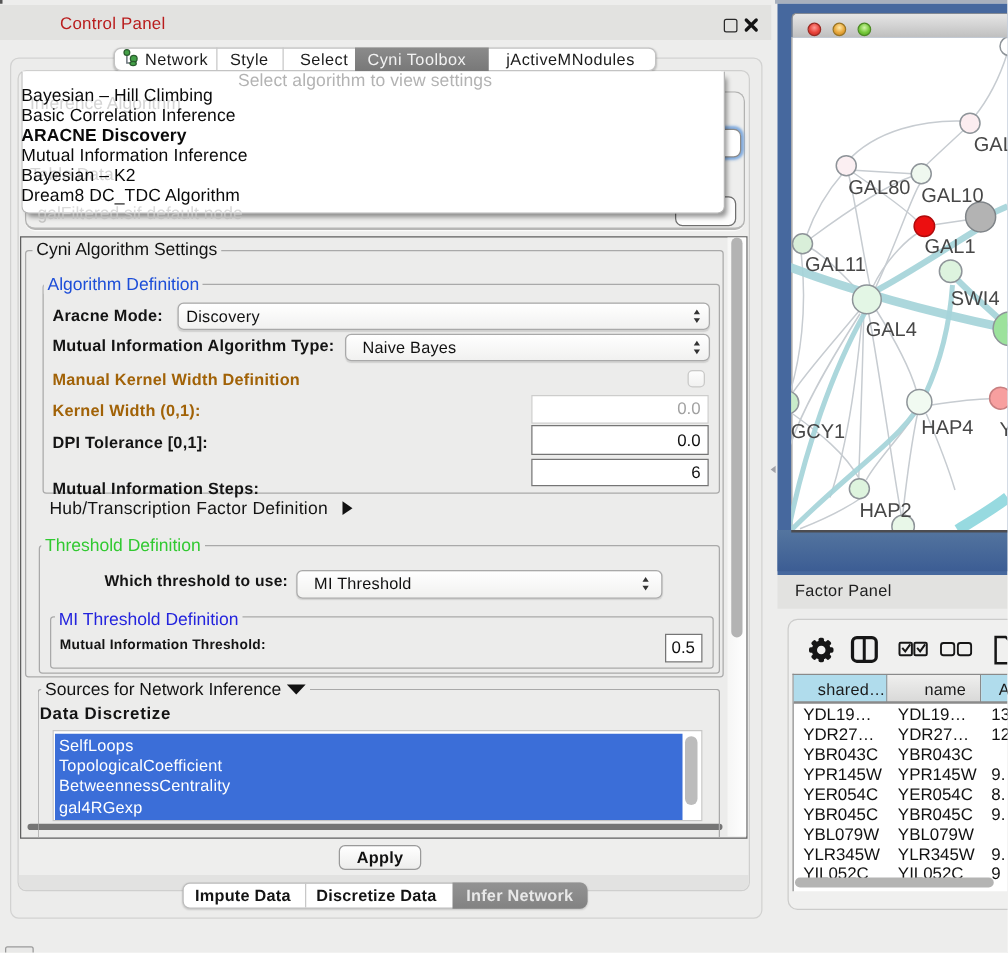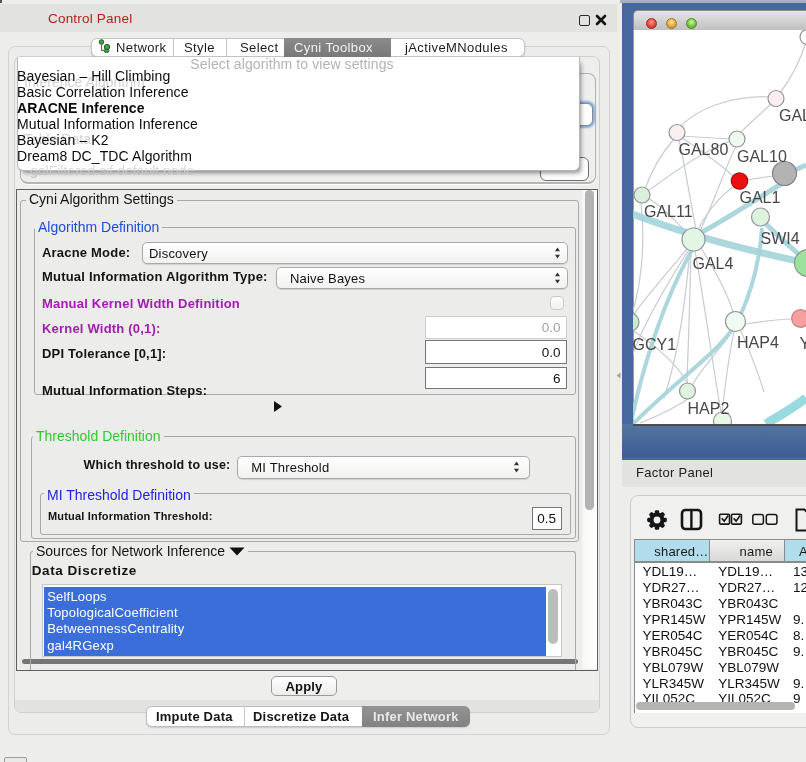--- a/index.html
+++ b/index.html
@@ -1,20 +1,20 @@
 <!DOCTYPE html>
 <html><head>
 <meta charset="utf-8">
 <style>
   html,body{margin:0;padding:0;}
   body{width:806px;height:762px;overflow:hidden;font-family:"Liberation Sans",sans-serif;}
   #root{position:relative;width:806px;height:762px;background:#ededec;overflow:hidden;}
   .abs{position:absolute;}
   .lbl{font-size:13px;font-weight:bold;color:#141414;letter-spacing:.2px;white-space:nowrap;}
-  .dis{color:#a21caf;}
+  .dis{color:#a16207;}
   .combo{position:absolute;background:linear-gradient(#ffffff,#f1f1f0);border:1px solid #a9a9a9;border-radius:5px;box-shadow:0 1px 1px rgba(0,0,0,.12);}
   .combo .ctext{position:absolute;left:9px;top:50%;transform:translateY(-50%);font-size:13px;color:#111;letter-spacing:.2px;}
   .spin{position:absolute;right:5px;top:50%;transform:translateY(-50%);width:9px;height:12px;}
   .field{position:absolute;background:#fff;border:1.5px solid #757575;font-size:13.5px;color:#111;text-align:right;box-sizing:border-box;}
   .field span{position:absolute;right:5px;top:50%;transform:translateY(-50%);}
   .fieldset{position:absolute;border:1px solid #a9a9a9;border-radius:3px;}
   .leg{position:absolute;top:-8px;left:6px;background:#ececeb;padding:0 3px;font-size:13px;white-space:nowrap;}
 </style>
 </head>
 <body>
@@ -257,20 +257,21 @@
   <div class="abs lbl" style="left:42px;top:346px;">DPI Tolerance [0,1]:</div>
   <div class="field" style="left:424.5px;top:340px;width:142px;height:24px;">
       <span>0.0</span>
     </div>
 
   <div class="abs lbl" style="left:42px;top:383px;">Mutual Information Steps:</div>
   <div class="field" style="left:424.5px;top:366.5px;width:142px;height:22.5px;">
       <span>6</span>
     </div>
 
+  <div class="abs" style="left:39.5px;top:398.2px;font-size:14px;color:#141414;letter-spacing:.2px;">Hub/Transcription Factor Definition</div>
   <svg class="abs" style="left:272px;top:400px;" width="12" height="13" viewBox="0 0 12 13">
       <path d="M2,1 L10,6.5 L2,12 Z" fill="#111"></path>
     </svg>
 
   <div class="fieldset" style="left:31px;top:435.6px;width:543px;height:101px;"></div>
   <div class="abs leg" style="left:33px;top:428.3px;background:#ececeb;color:#31c931;font-size:14px;">Threshold Definition</div>
 
   <div class="abs lbl" style="left:83.5px;top:458px;font-size:12.5px;">Which threshold to use:</div>
   <div class="combo" style="left:236.8px;top:455.9px;width:291.6px;height:21px;">
     <span class="ctext" style="left:13.5px;">MI Threshold</span>
@@ -313,15 +314,15 @@
   <div class="abs" style="left:4px;top:756.5px;width:21px;height:10px;background:#e9e9e8;border:1.5px solid #9a9a9a;border-radius:2px;"></div>
 
   <div class="abs" style="left:16.5px;top:57px;width:563px;height:114px;background:#fff;border:1px solid #b5b5b5;border-top:none;border-radius:0 0 6px 6px;box-shadow:3px 4px 4px -2px rgba(0,0,0,.42);box-sizing:border-box;"></div>
   <div class="abs" style="left:24px;top:74px;font-size:14px;color:#d4d4d4;">Inference Algorithm</div>
   <div class="abs" style="left:24px;top:131px;font-size:14px;color:#d4d4d4;">Table Data</div>
   <div class="abs" style="left:30px;top:161.5px;width:240px;height:9.5px;overflow:hidden;"><span style="font-size:14px;color:#dadada;">galFiltered.sif default node</span></div>
   <div class="abs" style="left:30px;top:171px;width:240px;height:9px;overflow:hidden;">
       <span class="abs" style="left:0;top:-9.5px;font-size:14px;color:#c2c2c1;">galFiltered.sif default node</span>
     </div>
   <div class="abs" style="left:16.5px;top:56px;width:551px;text-align:center;font-size:14px;color:#b3b3b3;letter-spacing:.1px;">Select algorithm to view settings</div>
-  <div class="abs" style="left:17px;top:69.4px;font-size:14px;color:#0a0a0a;line-height:15.85px;letter-spacing:.1px;">Bayesian – Hill Climbing<br>Basic Correlation Inference<br><b>ARACNE Inference</b><br>Mutual Information Inference<br>Bayesian – K2<br>Dream8 DC_TDC Algorithm</div>
+  <div class="abs" style="left:17px;top:69.4px;font-size:14px;color:#0a0a0a;line-height:15.85px;letter-spacing:.1px;">Bayesian – Hill Climbing<br>Basic Correlation Inference<br><b>ARACNE Discovery</b><br>Mutual Information Inference<br>Bayesian – K2<br>Dream8 DC_TDC Algorithm</div>
 
 </div>
 
 </body></html>

